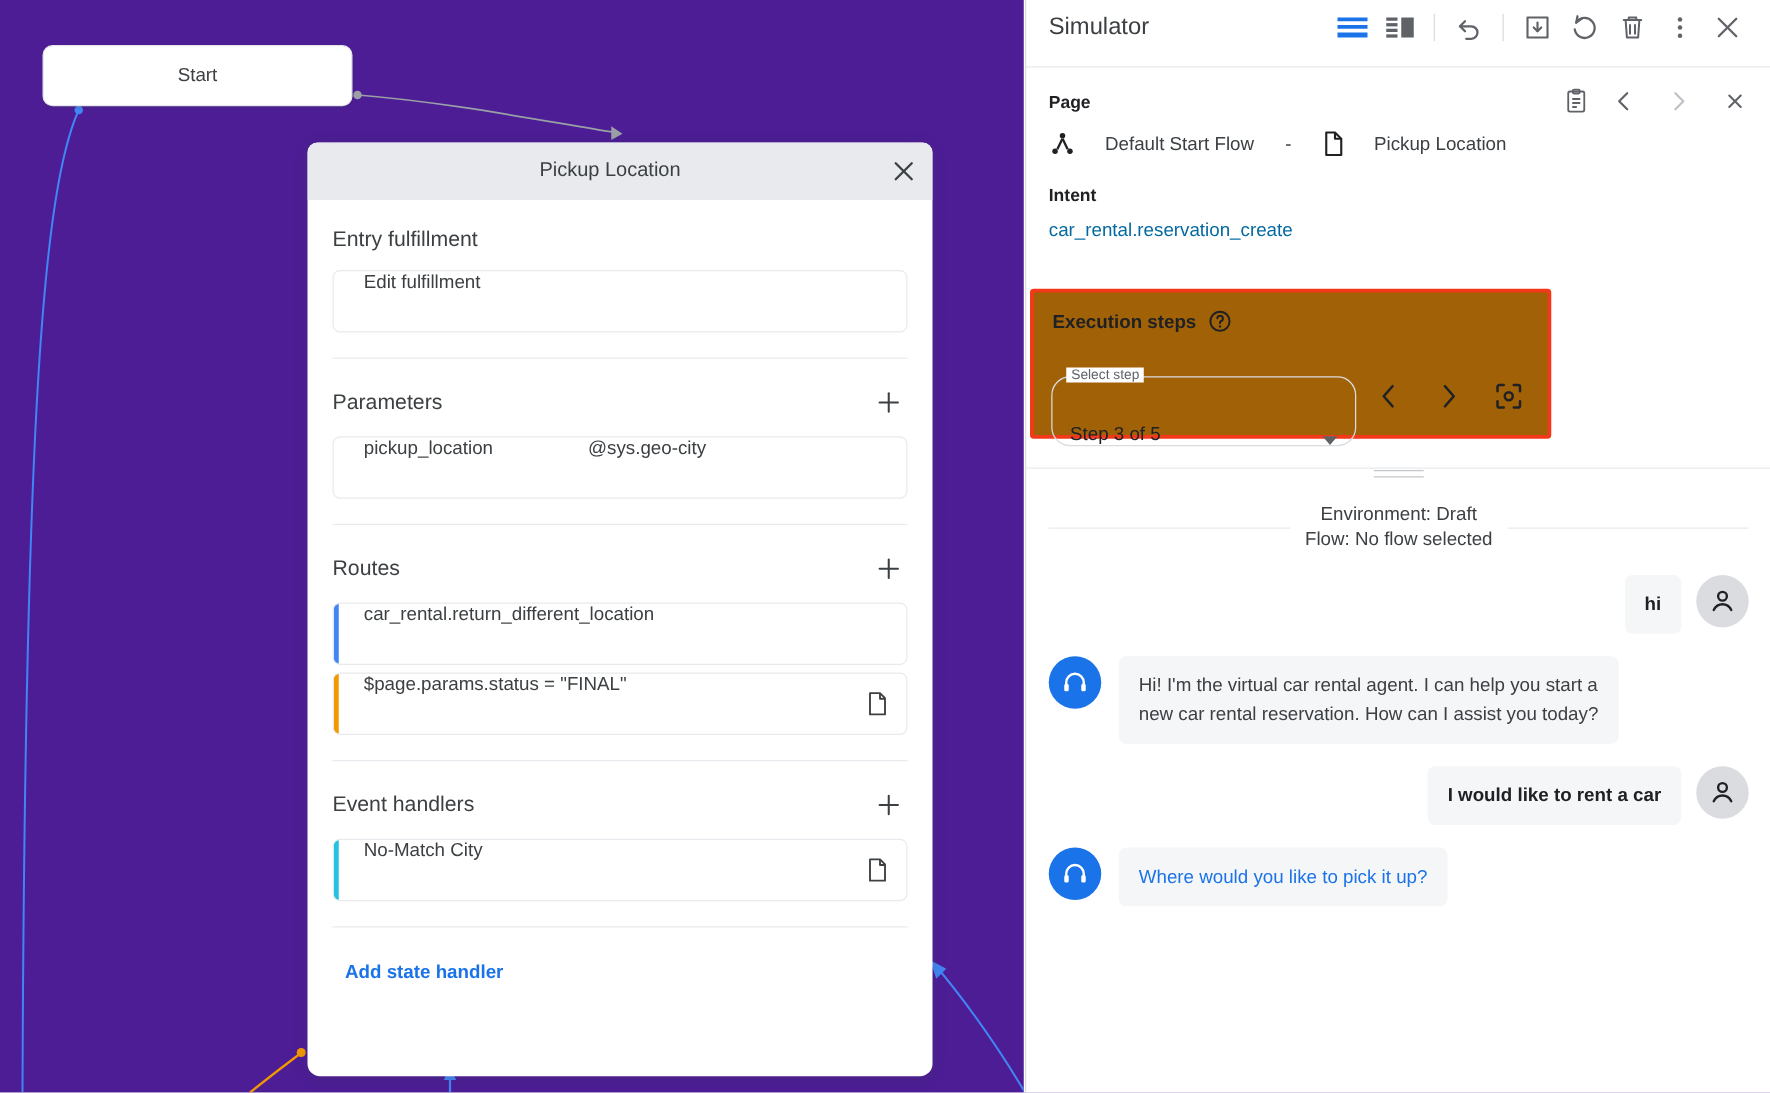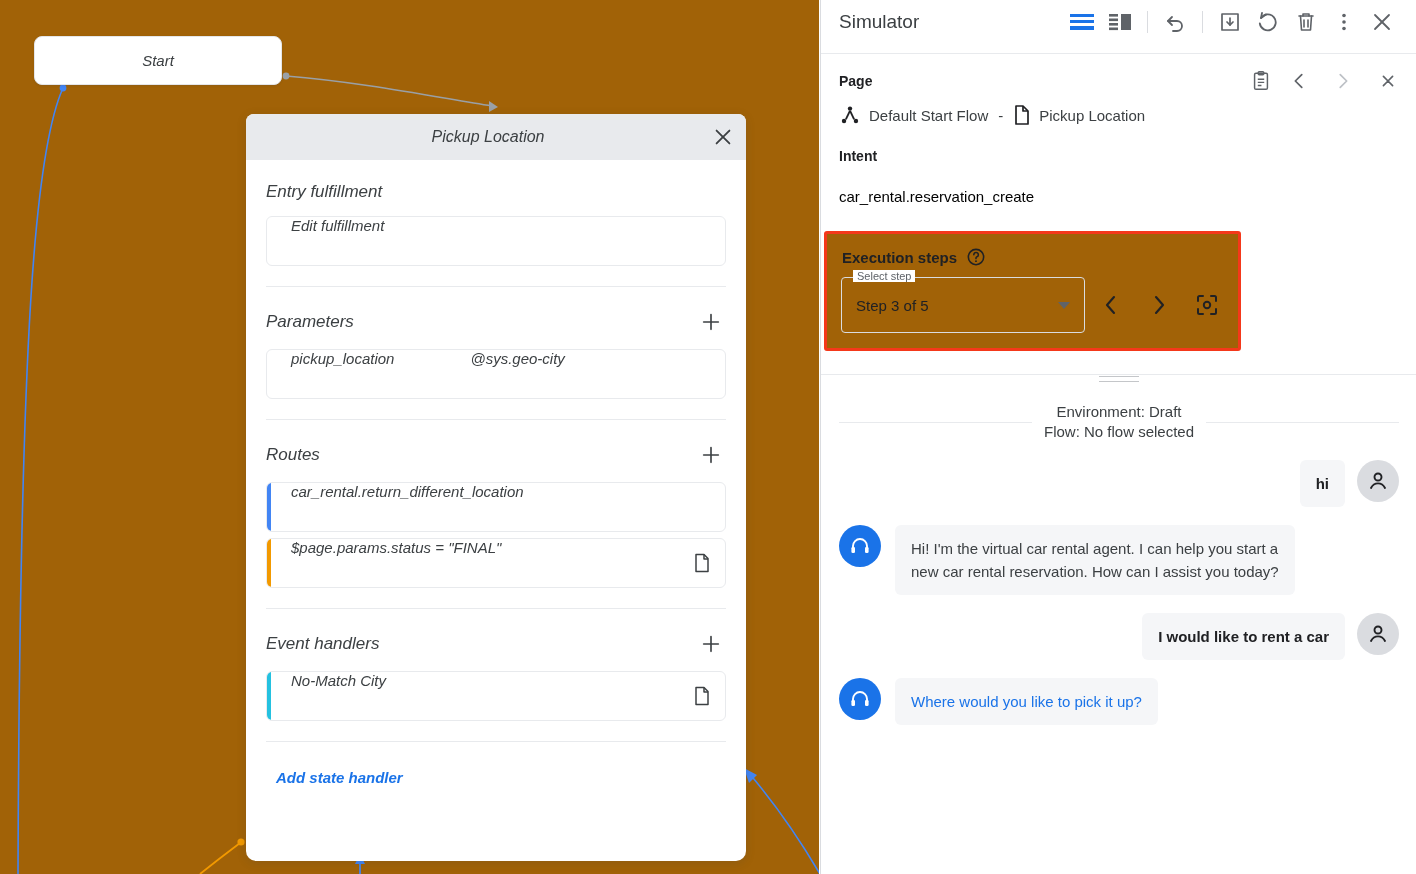--- a/index.html
+++ b/index.html
@@ -8,23 +8,22 @@
     font-family: "Liberation Sans", sans-serif;
     background: #ffffff;
     overflow: hidden;
   }
   #root { position: relative; width: 1416px; height: 874px; }
 
   
   .canvas {
     position: absolute; left: 0; top: 0;
     width: 819px; height: 874px;
-    background: #a16207;
+    background: #4c1d95;
     overflow: hidden;
-    font-style: italic;
   }
   .canvas-svg { position: absolute; left: 0; top: 0; width: 819px; height: 874px; }
 
   .start-node {
     position: absolute; left: 34px; top: 36px;
     width: 248px; height: 49px;
     background: #ffffff;
     border: 1px solid #e4e6e9;
     border-radius: 8px;
     box-shadow: 0 1px 2px rgba(60,64,67,0.16);
@@ -102,45 +101,46 @@
     width: 36px; height: 36px; display: flex; align-items: center;
     justify-content: center; cursor: pointer; border-radius: 50%;
   }
   .vsep { width: 1px; height: 22px; background: #dadce0; margin: 0 7px; }
 
   .sim-page { padding: 16px 18px 0 18px; }
   .sp-row { display: flex; align-items: center; gap: 15px; }
   .sp-label { font-size: 14px; font-weight: 700; color: #202124; }
   .sp-icons { margin-left: auto; display: flex; align-items: center; gap: 10px; }
   .breadcrumb {
-    display: flex; align-items: center; gap: 8px;
+    display: flex; align-items: center; gap: 23px;
     margin-top: 12px; font-size: 15px; color: #3c4043;
   }
   .bc-dash { color: #3c4043; margin: 0 2px; }
   .intent-label { font-size: 14px; font-weight: 700; color: #202124; margin-top: 22px; }
-  .intent-value { font-size: 15px; color: #000000; margin-top: 24px; }
+  .intent-value { font-size: 15px; color: #0369a1; margin-top: 12px; }
 
   
   .exec-box {
     position: absolute; left: 3px; top: 231px;
     width: 417px; height: 120px;
     border: 3px solid #f4381a; border-radius: 3px;
     background: #a16207;
   }
   .exec-title {
     display: flex; align-items: center; gap: 9px;
     padding: 13px 0 0 15px; font-size: 15px; font-weight: 700; color: #202124;
   }
   .help-ic { display: flex; align-items: center; }
   .exec-controls { display: flex; align-items: center; padding: 10px 0 0 14px; gap: 4px; }
   .select-step {
     position: relative; width: 244px; height: 56px;
-    border: 1px solid #dadce0; border-radius: 4px;
-    display: flex; align-items: center; padding: 0 14px;
+    border: 1px solid #dadce0; border-radius: 15px;
+    display: flex; align-items: flex-end; padding: 0 14px;
     cursor: pointer;
+    margin-top: 24px;
   }
   .ss-legend {
     position: absolute; top: -8px; left: 11px; background: #fff;
     padding: 0 4px; font-size: 11px; color: #5f6368;
   }
   .ss-value { font-size: 15px; color: #202124; }
   .ss-caret {
     margin-left: auto;
     width: 0; height: 0;
     border-left: 6px solid transparent; border-right: 6px solid transparent;

